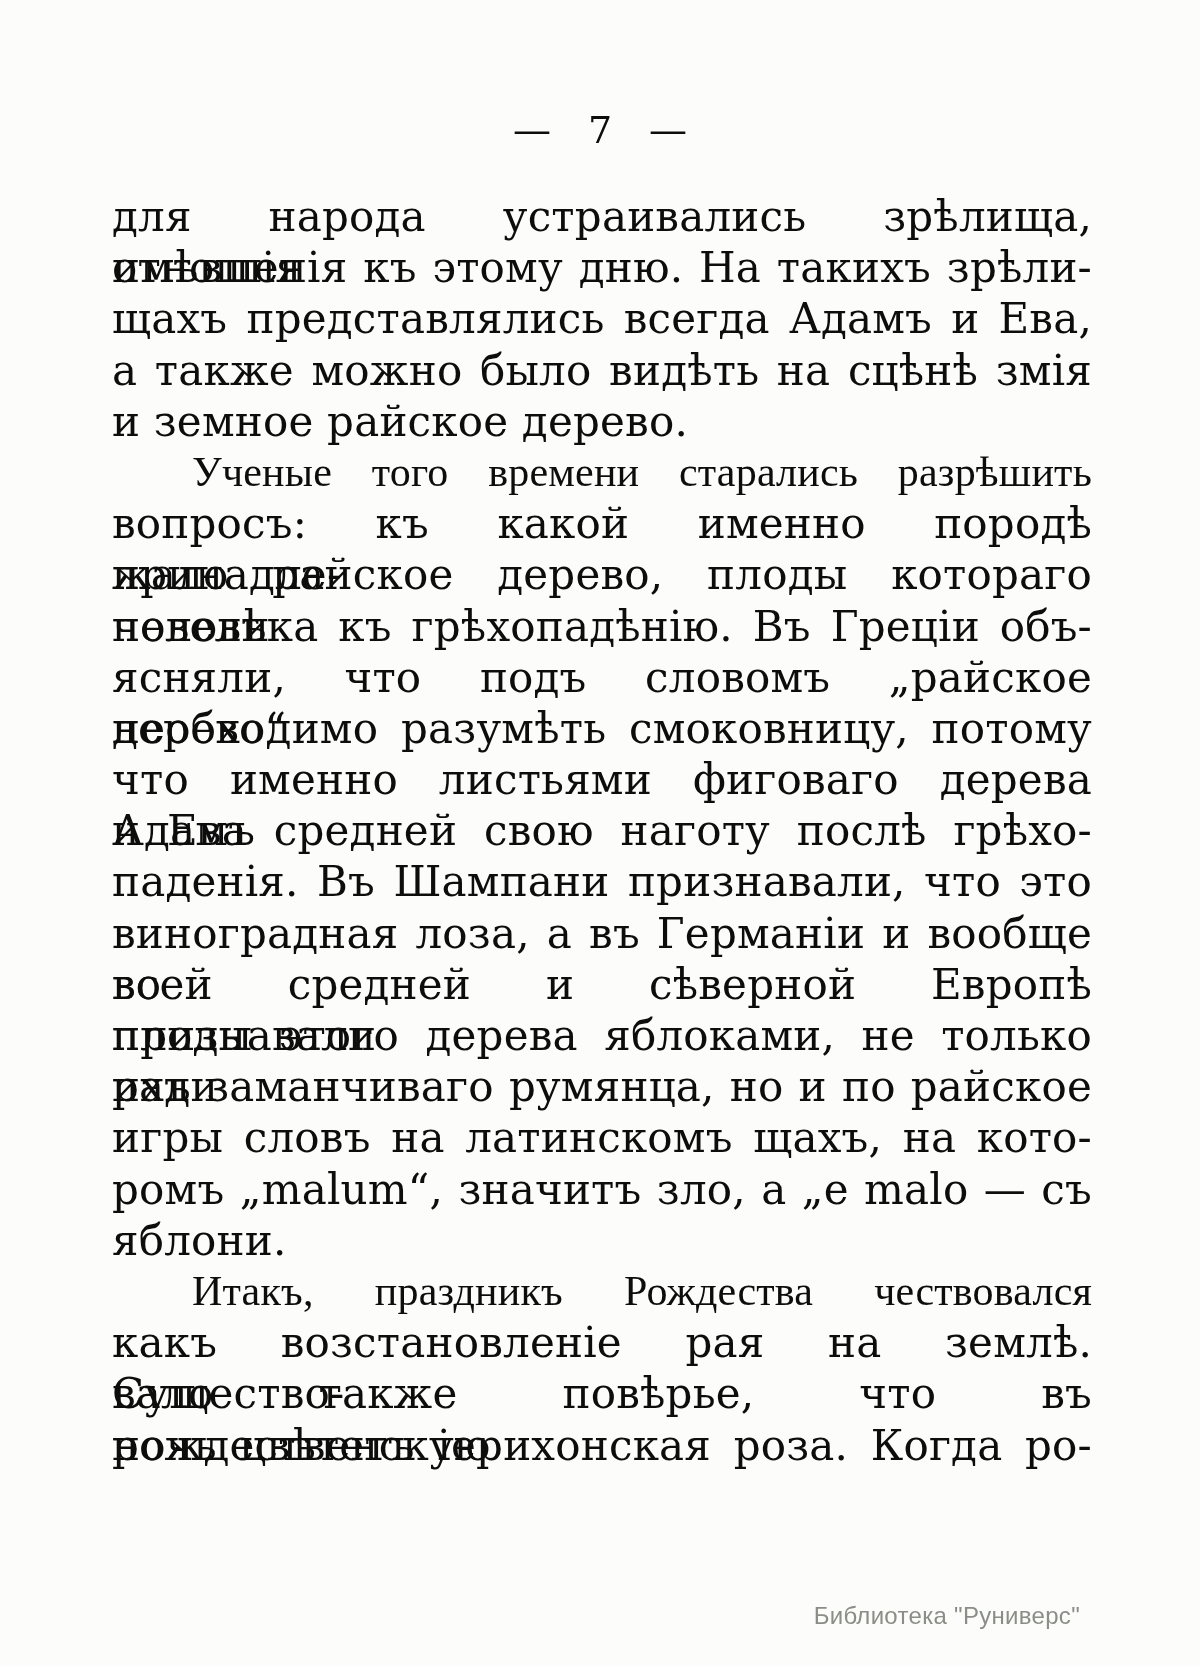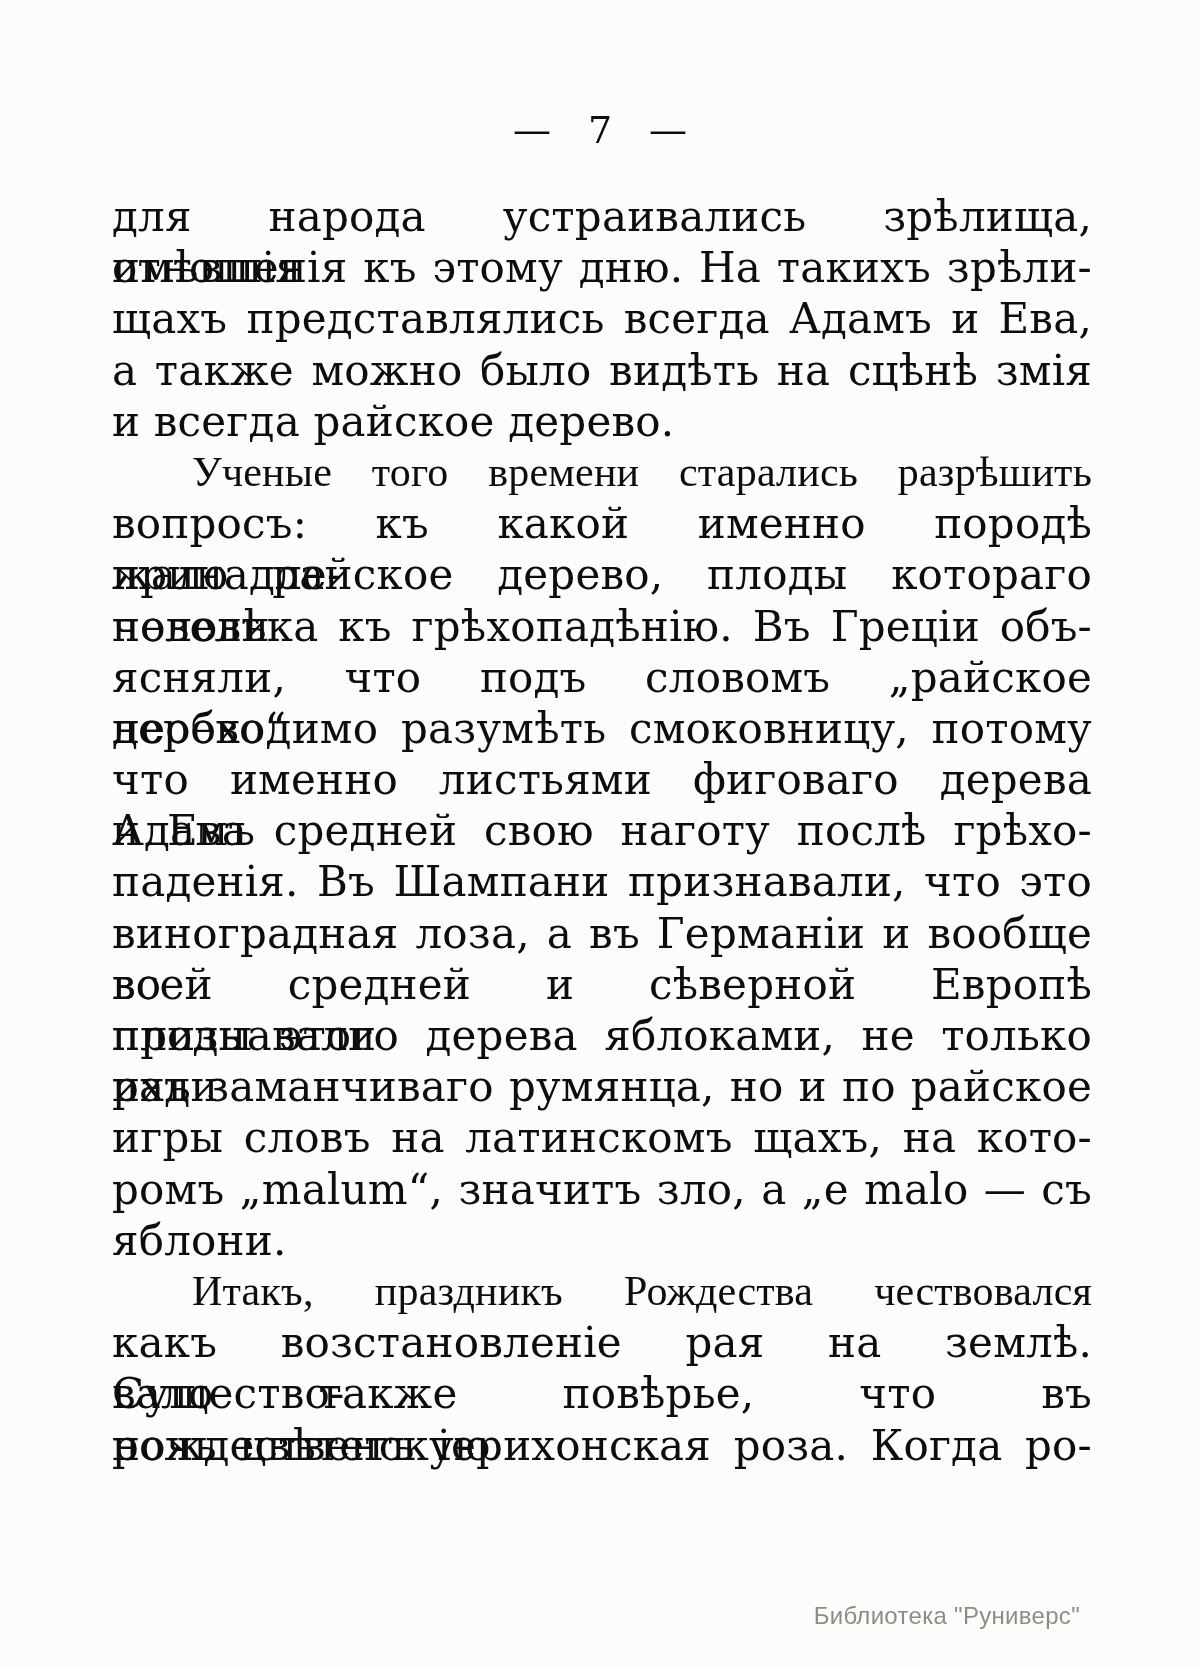--- a/index.html
+++ b/index.html
@@ -73,21 +73,21 @@
     <span class="dash">—</span>
     <span class="num">7</span>
     <span class="dash">—</span>
   </div>
 
   <div class="text-block">
       <div class="line">для народа устраивались зрѣлища, имѣвшія</div>
       <div class="line">отношенія къ этому дню. На такихъ зрѣли-</div>
       <div class="line">щахъ представлялись всегда Адамъ и Ева,</div>
       <div class="line">а также можно было видѣть на сцѣнѣ змія</div>
-      <div class="line plain">и всегда райское дерево.</div>
+      <div class="line plain">и земное райское дерево.</div>
       <div class="line indent">Ученые того времени старались разрѣшить</div>
       <div class="line">вопросъ: къ какой именно породѣ принадле-</div>
       <div class="line">жало райское дерево, плоды котораго повели</div>
       <div class="line">человѣка къ грѣхопадѣнію. Въ Греціи объ-</div>
       <div class="line">ясняли, что подъ словомъ „райское дерево“</div>
       <div class="line">необходимо разумѣть смоковницу, потому</div>
       <div class="line">что именно листьями фиговаго дерева Адамъ</div>
       <div class="line">и Ева средней свою наготу послѣ грѣхо-</div>
       <div class="line">паденія. Въ Шампани признавали, что это</div>
       <div class="line">виноградная лоза, а въ Германіи и вообще во</div>

